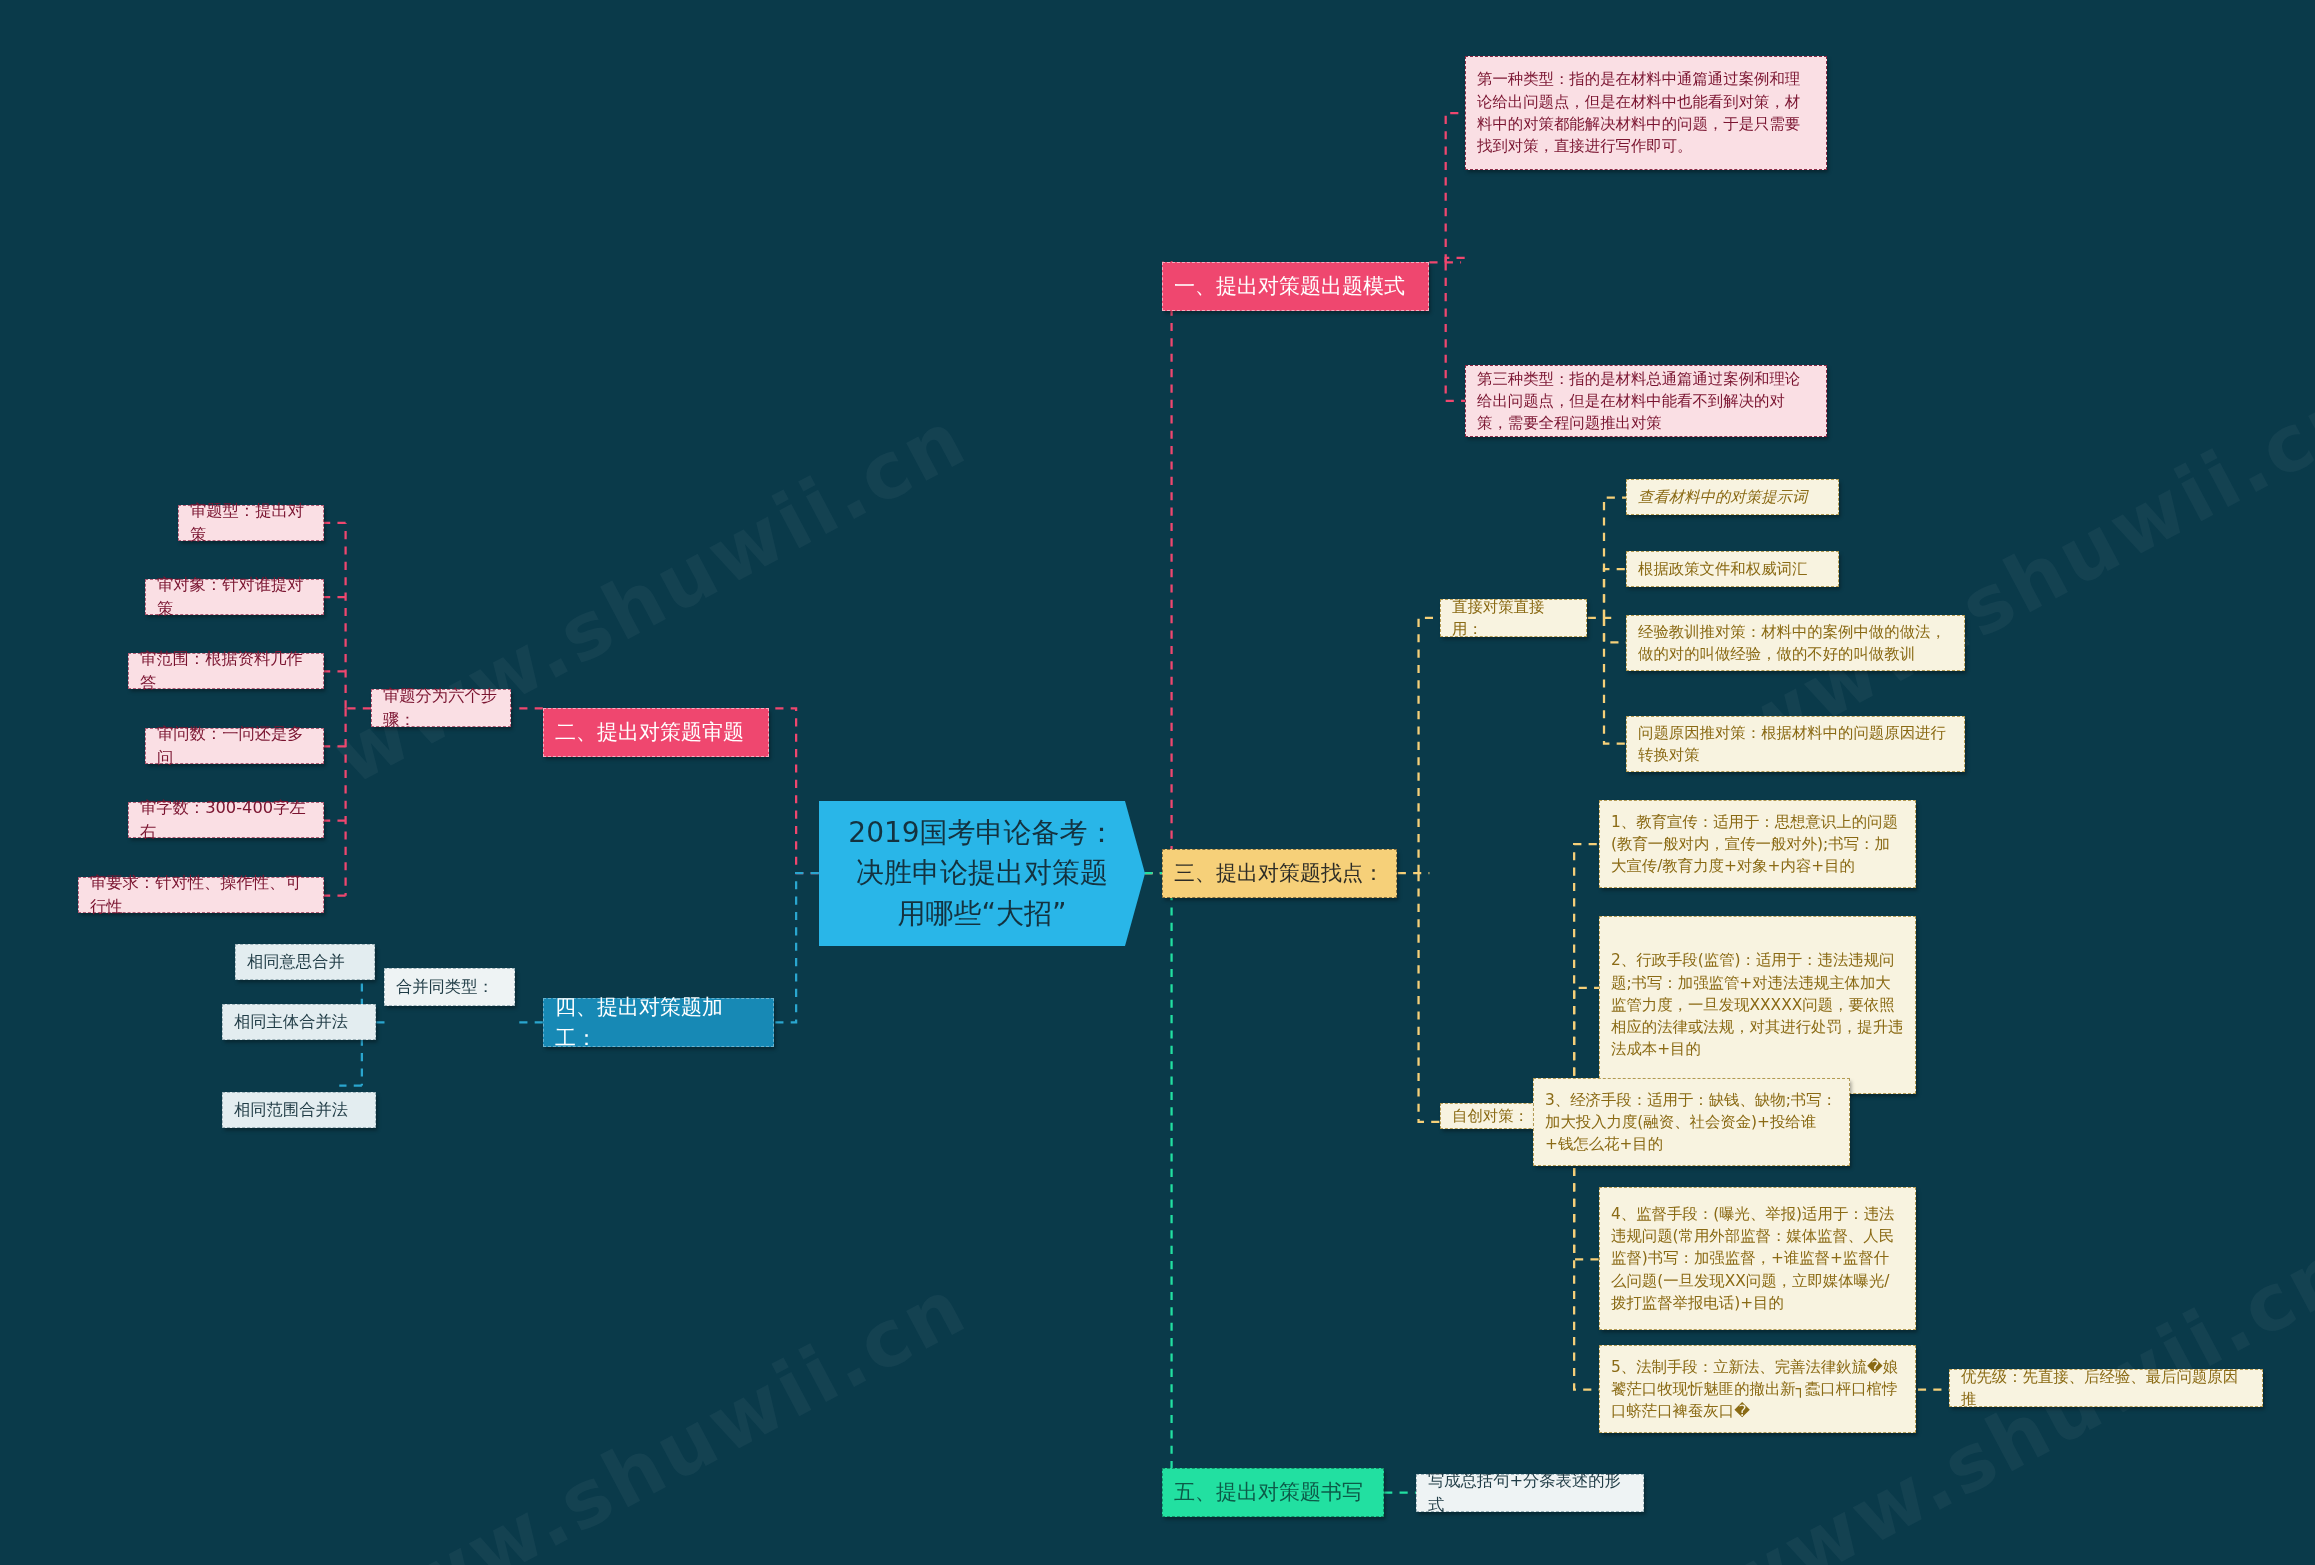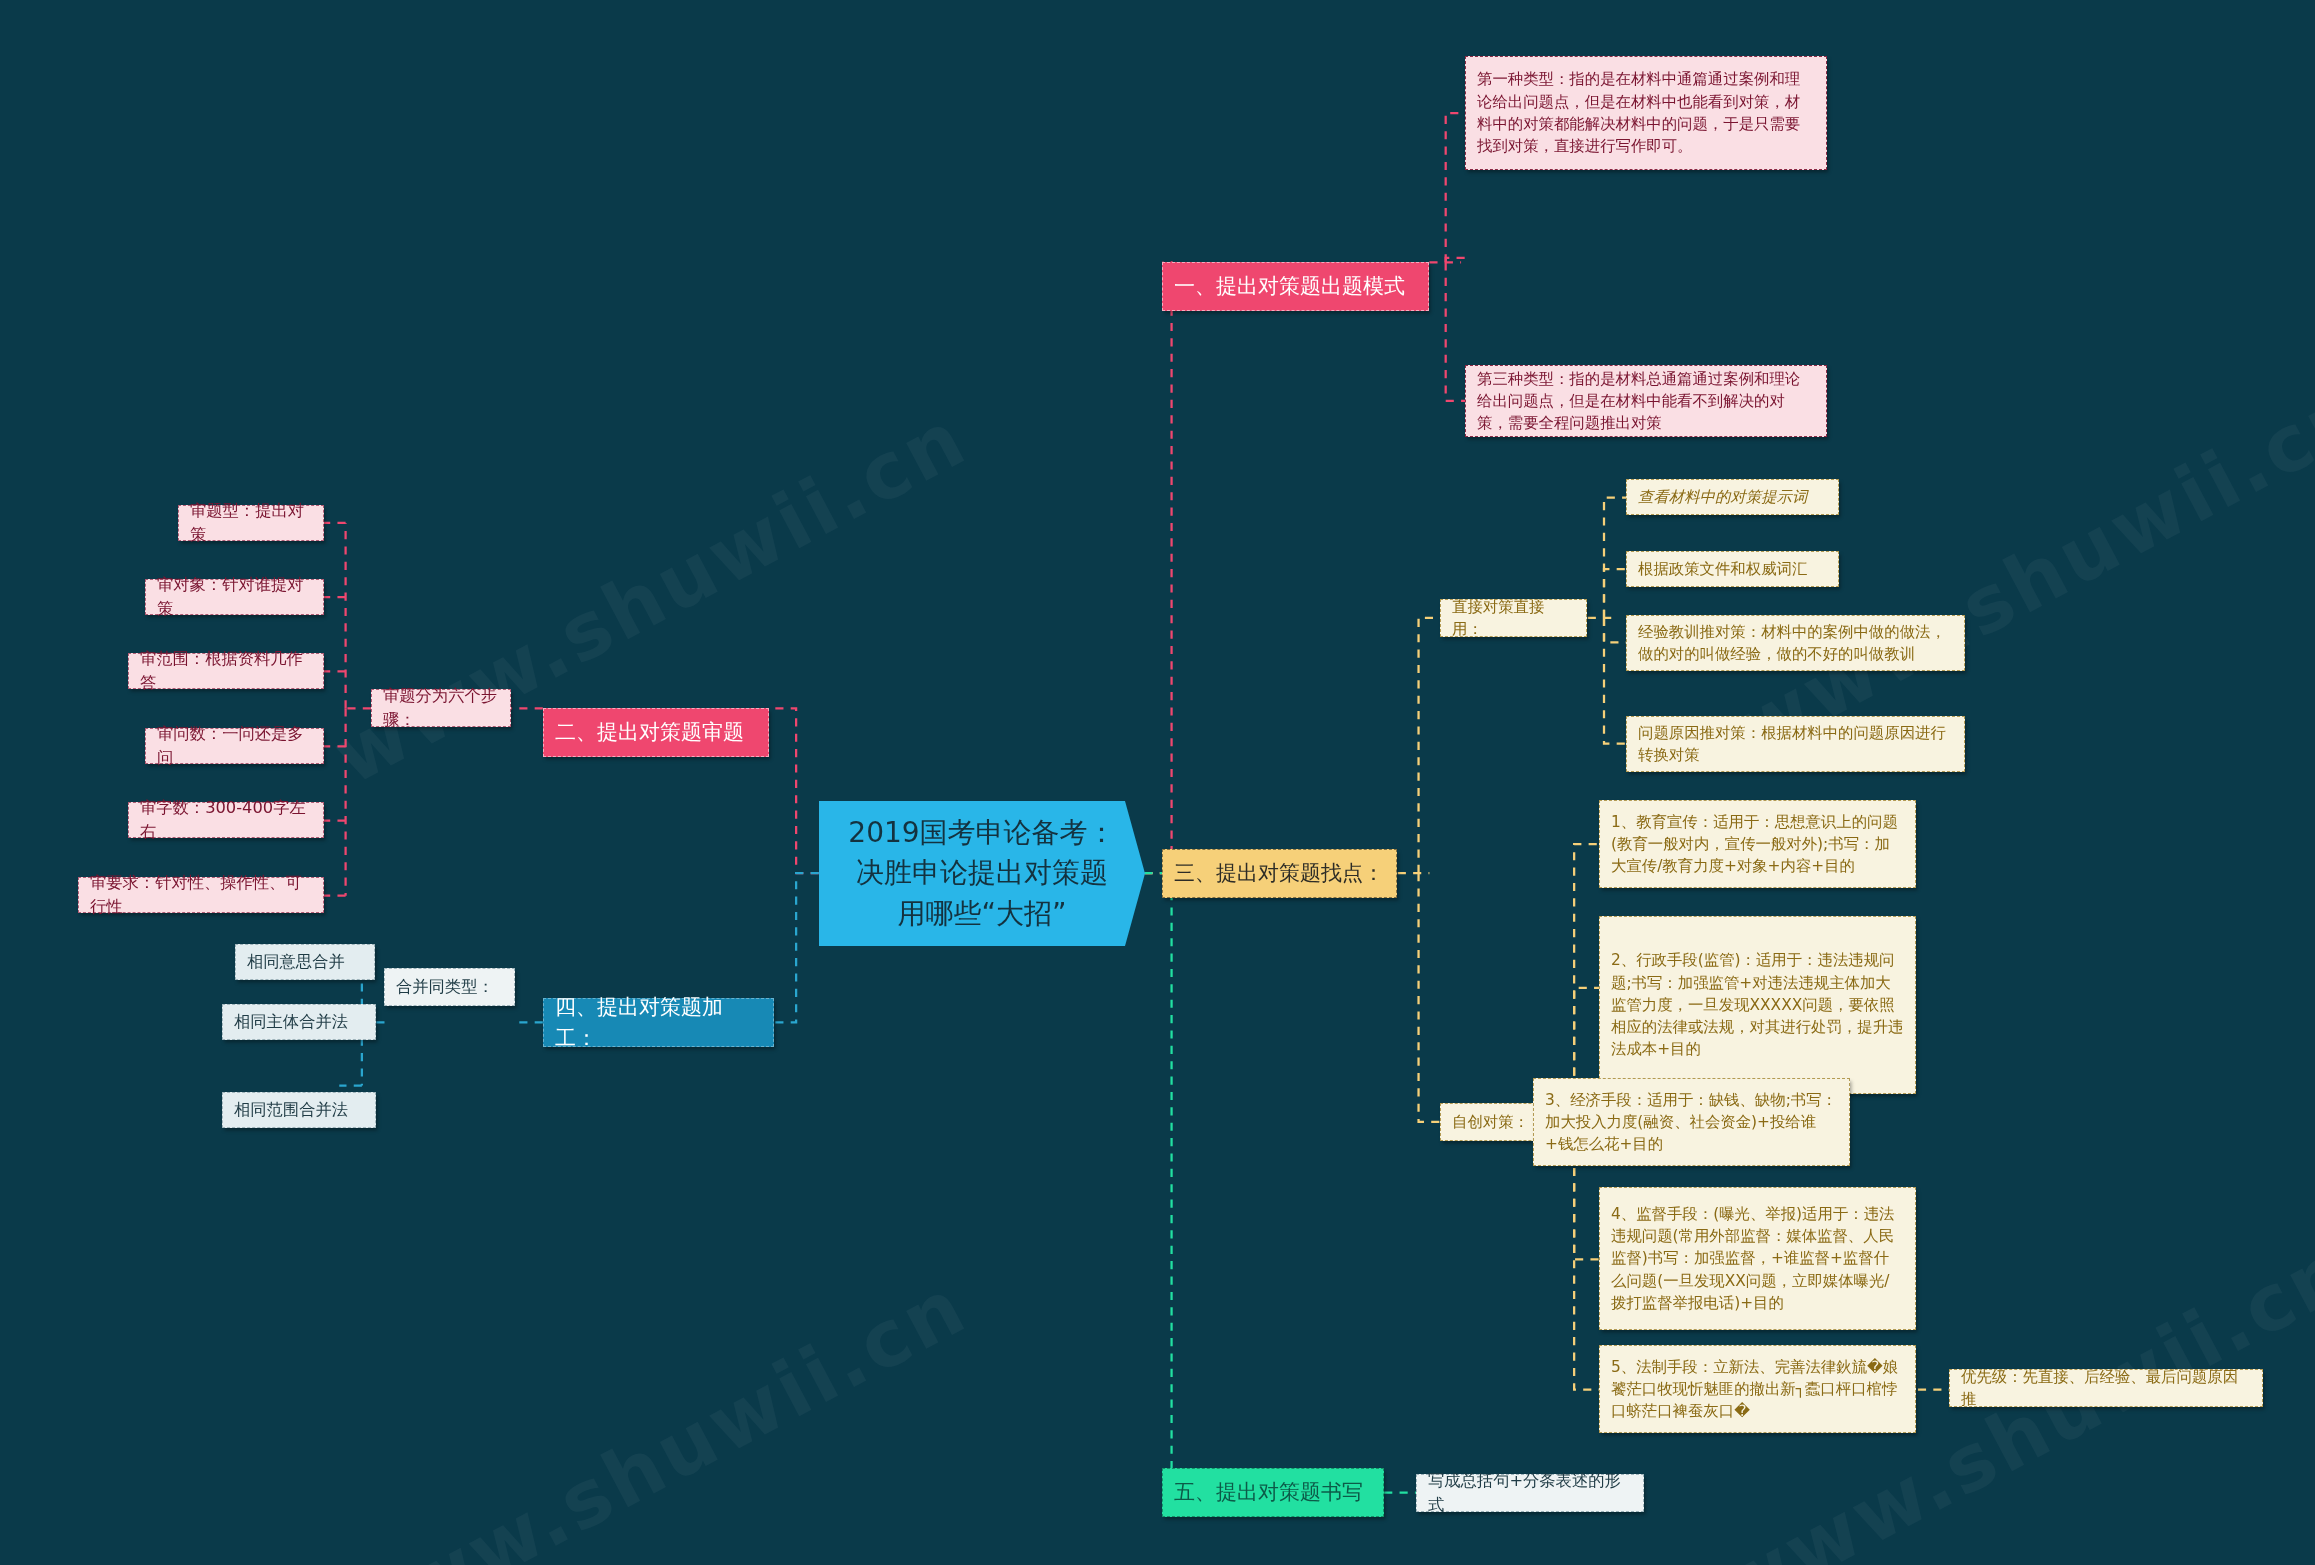--- a/index.html
+++ b/index.html
@@ -189,21 +189,21 @@
   <div class="node cream" style="left:1626px; top:551px; width:213px; height:36px;">
     <span>根据政策文件和权威词汇</span>
   </div>
   <div class="node cream" style="left:1626px; top:615px; width:339px; height:56px;">
     <span>经验教训推对策：材料中的案例中做的做法，做的对的叫做经验，做的不好的叫做教训</span>
   </div>
   <div class="node cream" style="left:1626px; top:716px; width:339px; height:56px;">
     <span>问题原因推对策：根据材料中的问题原因进行转换对策</span>
   </div>
 
-  <div class="node cream" style="left:1440px; top:1103px; width:116px; height:38px;">
+  <div class="node cream" style="left:1440px; top:1103px; width:116px; height:26px;">
     <span>自创对策：</span>
   </div>
 
   <div class="node cream" style="left:1599px; top:800px; width:317px; height:88px;">
     <span>1、教育宣传：适用于：思想意识上的问题(教育一般对内，宣传一般对外);书写：加大宣传/教育力度+对象+内容+目的</span>
   </div>
   <div class="node cream" style="left:1599px; top:916px; width:317px; height:178px;">
     <span>2、行政手段(监管)：适用于：违法违规问题;书写：加强监管+对违法违规主体加大监管力度，一旦发现XXXXX问题，要依照相应的法律或法规，对其进行处罚，提升违法成本+目的</span>
   </div>
   <div class="node cream" style="left:1533px; top:1078px; width:317px; height:88px;">

